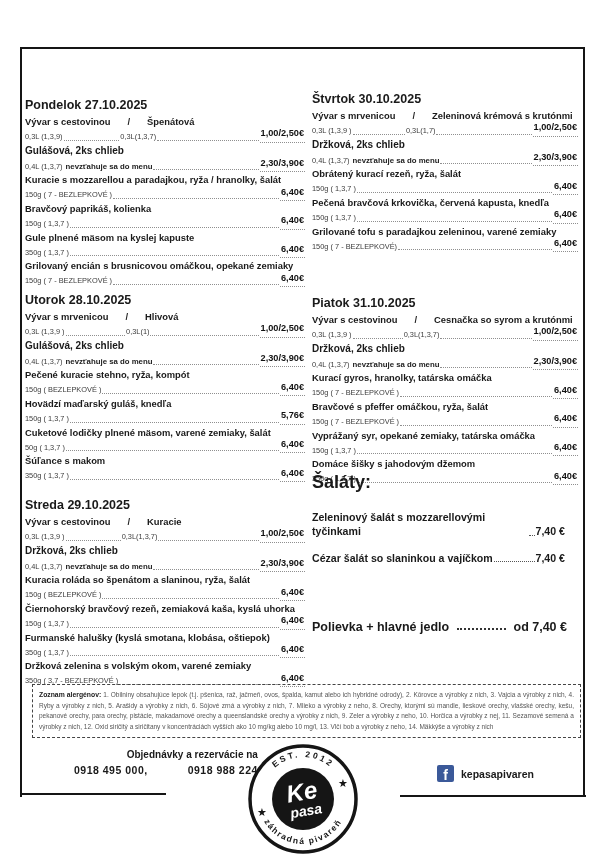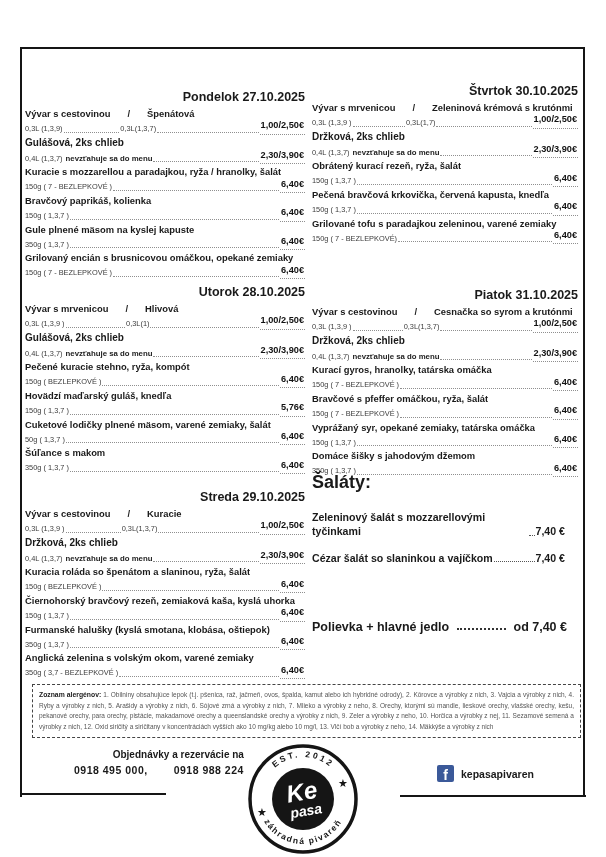--- a/index.html
+++ b/index.html
@@ -20,21 +20,21 @@
   .menu-box {
     position:absolute; left:241px; top:27px; width:122px; height:36px;
     background:#fff; border:2px solid #151515; z-index:3;
     display:flex; align-items:center; justify-content:center;
     font-size:22px; font-weight:bold; letter-spacing:2px;
   }
   
   .day { position:absolute; }
   .col-left  { left:25px;  width:280px; }
   .col-right { left:312px; width:266px; }
-  .day-title { text-align:right; font-size:12.5px; font-weight:bold; margin:4px 0 4px 0; }
+  .day-title { text-align:left; font-size:12.5px; font-weight:bold; margin:12px 0 4px 0; }
   .soup-names { display:flex; font-size:9.4px; font-weight:bold; line-height:1.2; }
   .soup-sep { margin:0 17px; }
   .detail-row { display:flex; align-items:flex-end; font-size:7.4px; color:#3b3b3b; line-height:1.45; margin-bottom:1px; }
   .leader { flex:1 1 auto; border-bottom:1px dotted #8f8f8f; margin:0 1px 2px 1px; min-width:6px; }
   .leader.half { flex-grow:0.55; }
   .price { font-size:9.2px; font-weight:bold; color:#111; white-space:nowrap; border-bottom:1px dotted #8f8f8f; padding:0 1px 1px 1px; }
   .dish-name { font-size:9.4px; font-weight:bold; line-height:1.2; margin-top:2px; }
   .menu-soup-name { font-size:10px; font-weight:bold; line-height:1.25; margin-top:2px; }
   .note { font-weight:bold; color:#222; font-size:7.8px; margin-left:3px; }
   
@@ -50,21 +50,21 @@
   .allergens {
     position:absolute; left:32px; top:684px; width:535px;
     border:1px dashed #444; padding:4px 6px;
     font-size:6.5px; line-height:1.65; color:#555; text-align:justify;
   }
   .allergens b { color:#1a1a1a; font-size:6.8px; }
   
   .contact { position:absolute; left:38px; top:749px; font-weight:bold; }
   .contact-line1 { font-size:10px; margin-bottom:4px;text-align:right; }
   .contact-line2 { font-size:10.5px; letter-spacing:0.5px; }
-  .phone1 { margin-right:26px;padding-left:36px; }
+  .phone1 { margin-right:40px;padding-left:36px; }
   .fb { position:absolute; left:437px; top:765px; display:flex; align-items:center; gap:7px; }
   .fb-icon {
     width:17px; height:17px; background:#3b5999; border-radius:2px;
     display:flex; align-items:flex-end; justify-content:center;
     color:#fff; font-size:14px; font-weight:bold; line-height:1; overflow:hidden;
   }
   .fb-label { font-size:10.5px; font-weight:bold; }
   .logo { position:absolute; left:246px; top:742px; z-index:4; }
 </style>
 </head>
@@ -226,21 +226,21 @@
     </div>
     <div>
       <div class="dish-name">Furmanské halušky (kyslá smotana, klobása, oštiepok)</div>
       <div class="detail-row">
           <span>350g  ( 1,3,7 )</span>
           <span class="leader"></span>
           <span class="price">6,40€</span>
         </div>
     </div>
     <div>
-      <div class="dish-name">Anglická zelenina s volským okom, varené zemiaky</div>
+      <div class="dish-name">Držková zelenina s volským okom, varené zemiaky</div>
       <div class="detail-row">
           <span>350g ( 3,7 - BEZLEPKOVÉ )</span>
           <span class="leader"></span>
           <span class="price">6,40€</span>
         </div>
     </div>
   </div>
 
   <div class="day col-right" style="top:80px">
     <div class="day-title">Štvrtok 30.10.2025</div>

